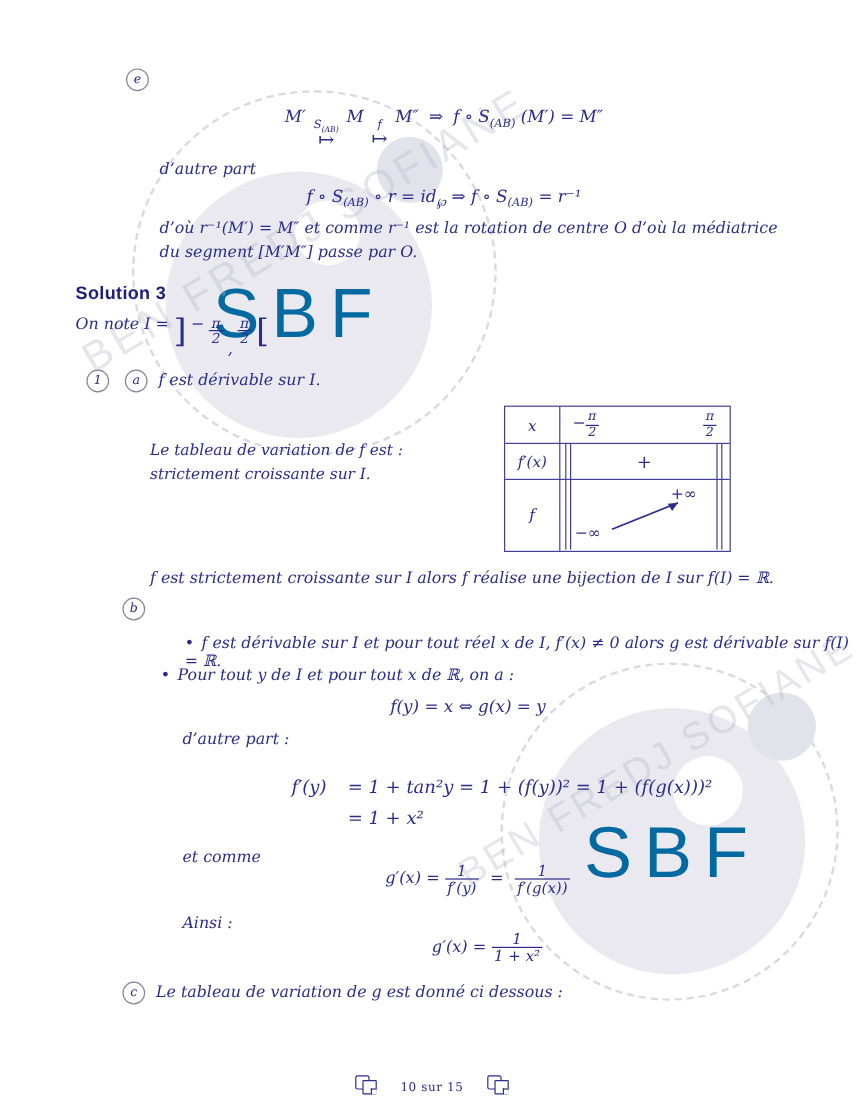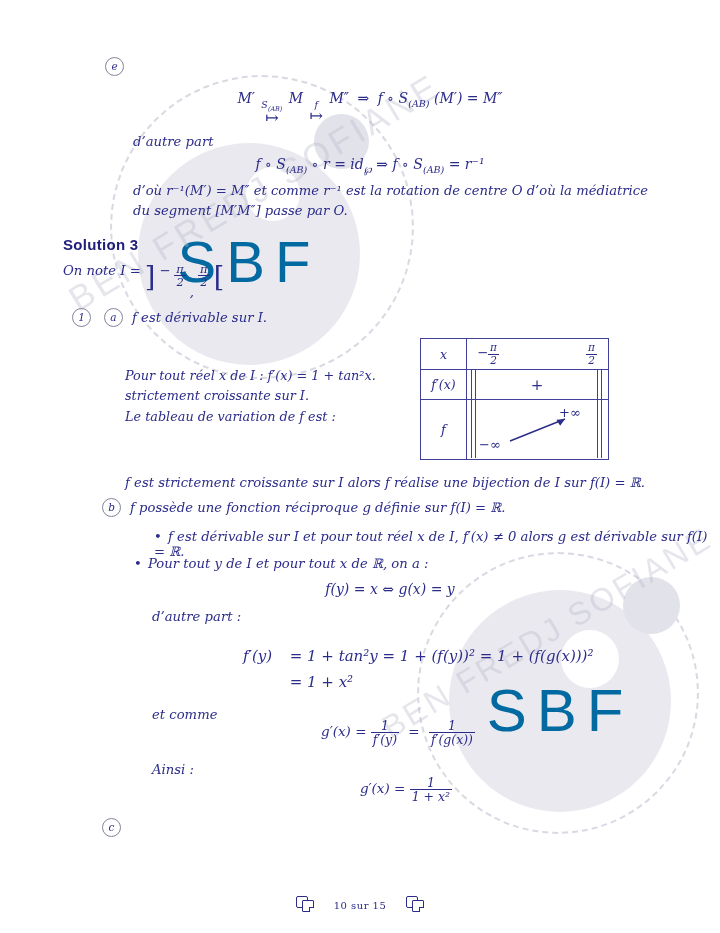--- a/index.html
+++ b/index.html
@@ -115,23 +115,22 @@
   <span class="bigbr">[</span>
 </div>
 
 <div class="abs row" style="left:72px;top:308px;">
   <span class="circ">1</span>
   <span class="circ" style="margin-left:4px;">a</span>
   <span>f est dérivable sur I.</span>
 </div>
 
 <div class="abs" style="left:125px;top:366px;width:300px;line-height:1.6;font-size:12.8px;">
-  <div>Pour tout réel x de I : f′(x) = 1 + tan²x.</div>
+  <div>Le tableau de variation de f est :</div>
   <div>strictement croissante sur I.</div>
-  <div>Le tableau de variation de f est :</div>
 </div>
 
 <div class="abs vtable" style="left:420px;top:338px;width:187px;height:120px;">
   <div class="vt-vline"></div>
   <div class="vt-h1"></div>
   <div class="vt-h2"></div>
 
   <div class="vt-cell" style="left:0;top:0;width:45px;height:30px;font-size:12.5px;">x</div>
   <div class="vt-cell" style="left:46px;top:0;width:140px;height:30px;justify-content:space-between;padding:0 10px;box-sizing:border-box;">
     <span><span>−</span><span class="frac" style="font-size:10.5px;"><span class="num">π</span><span class="den">2</span></span></span>
@@ -150,21 +149,20 @@
   </svg>
 
   <div class="dbar" style="left:50px;top:31px;height:88px;"></div>
   <div class="dbar" style="left:176px;top:31px;height:88px;"></div>
 </div>
 
 <div class="abs" style="left:125px;top:475px;">f est strictement croissante sur I alors f réalise une bijection de I sur f(I) = ℝ.</div>
 
 <div class="abs row" style="left:102px;top:498px;">
   <span class="circ">b</span>
-  <span>f possède une fonction réciproque g définie sur f(I) = ℝ.</span>
 </div>
 
 <div class="abs" style="left:134px;top:529px;width:560px;margin-left:20px;">
   <span class="bullet">•</span><span>f est dérivable sur I et pour tout réel x de I, f′(x) ≠ 0 alors g est dérivable sur f(I) = ℝ.</span>
 </div>
 <div class="abs" style="left:134px;top:556px;">
   <span class="bullet">•</span><span>Pour tout y de I et pour tout x de ℝ, on a :</span>
 </div>
 
 <div class="abs ctr" style="left:120px;top:581px;width:540px;font-size:14px;">f(y) = x ⇔ g(x) = y</div>
@@ -197,19 +195,20 @@
 
 <div class="abs ctr" style="left:120px;top:776px;width:572px;font-size:13.5px;">
   <span>g′(x) =</span>
   <span class="frac" style="font-size:12.5px;">
     <span class="num">1</span><span class="den">1 + x²</span>
   </span>
 </div>
 
 <div class="abs row" style="left:102px;top:818px;">
   <span class="circ">c</span>
+  <span>Le tableau de variation de g est donné ci dessous :</span>
 </div>
 
 <div class="abs ctr foot" style="left:0;top:896px;width:720px;">
   <span class="pgicon"><span class="b"></span><span class="f"></span><span class="fold"></span></span>
   <span style="margin:0 16px;">10 sur 15</span>
   <span class="pgicon"><span class="b"></span><span class="f"></span><span class="fold"></span></span>
 </div>
 
 </body></html>

